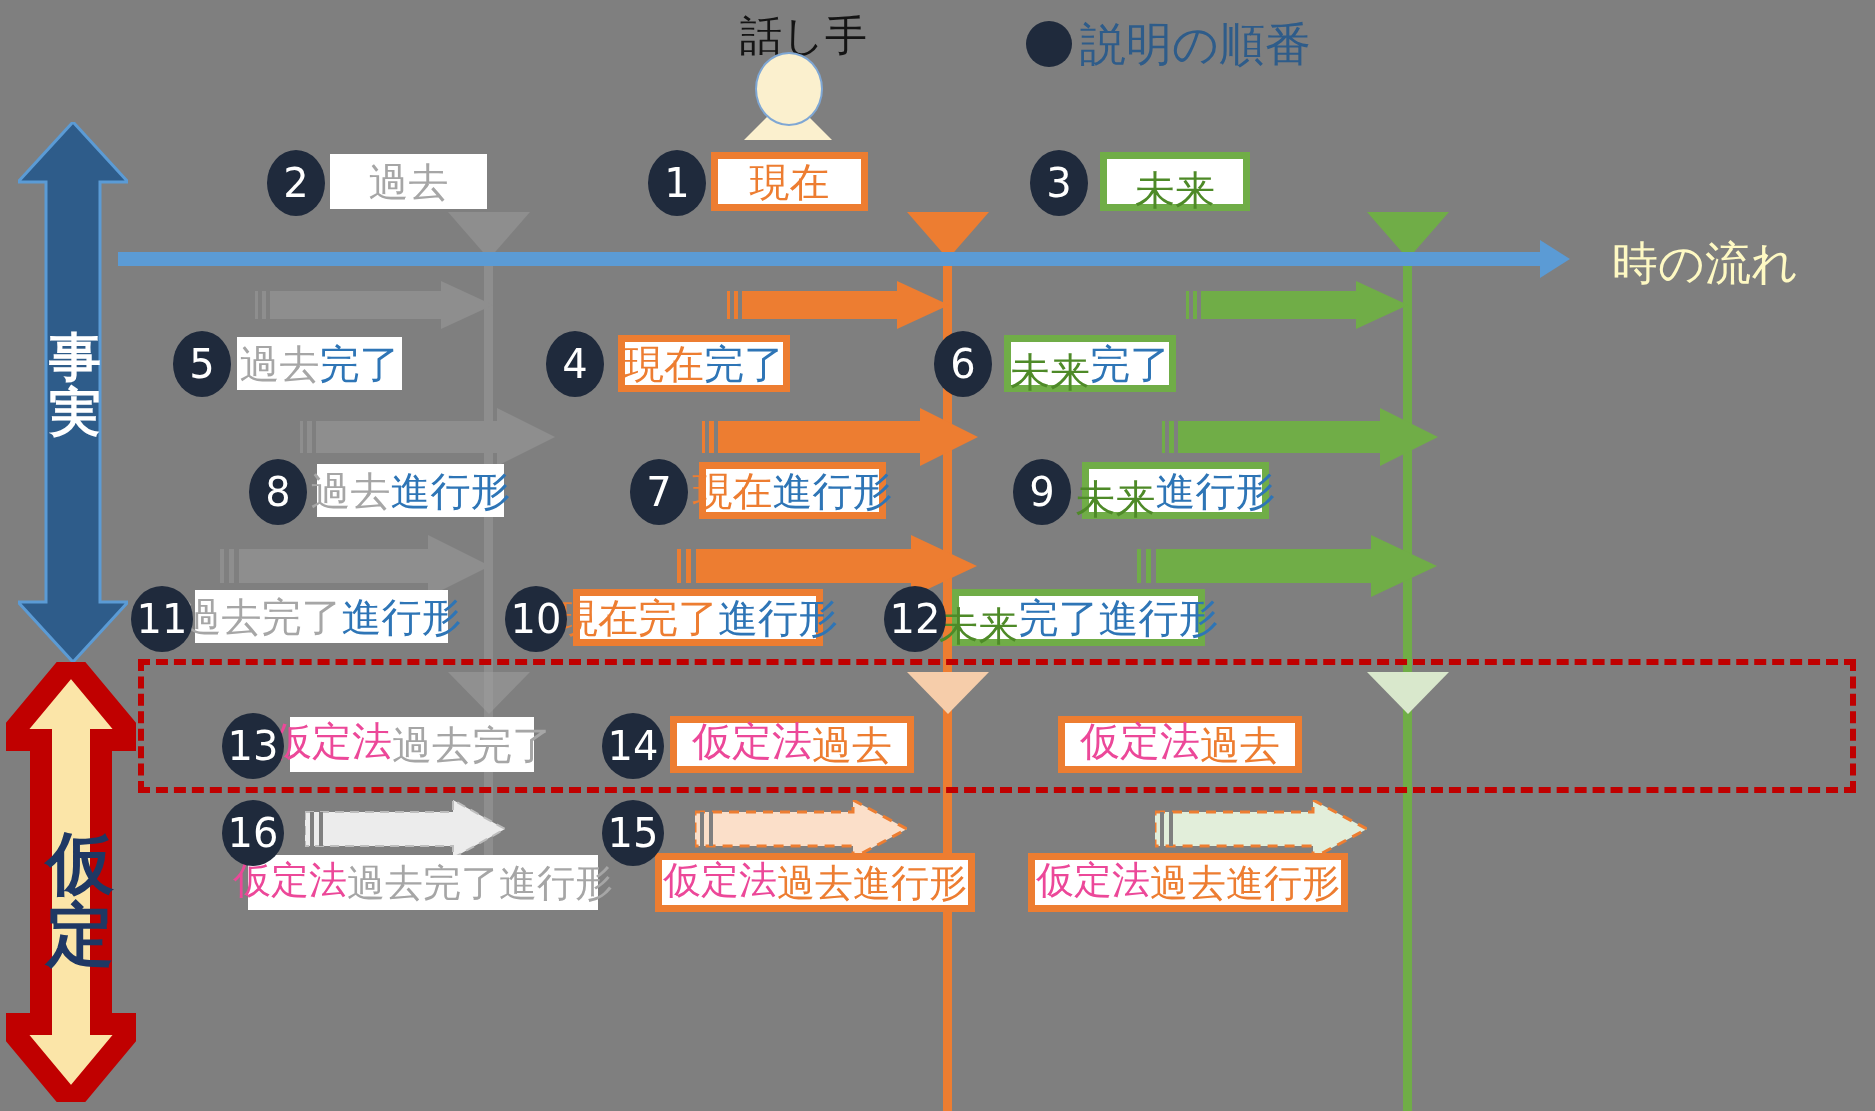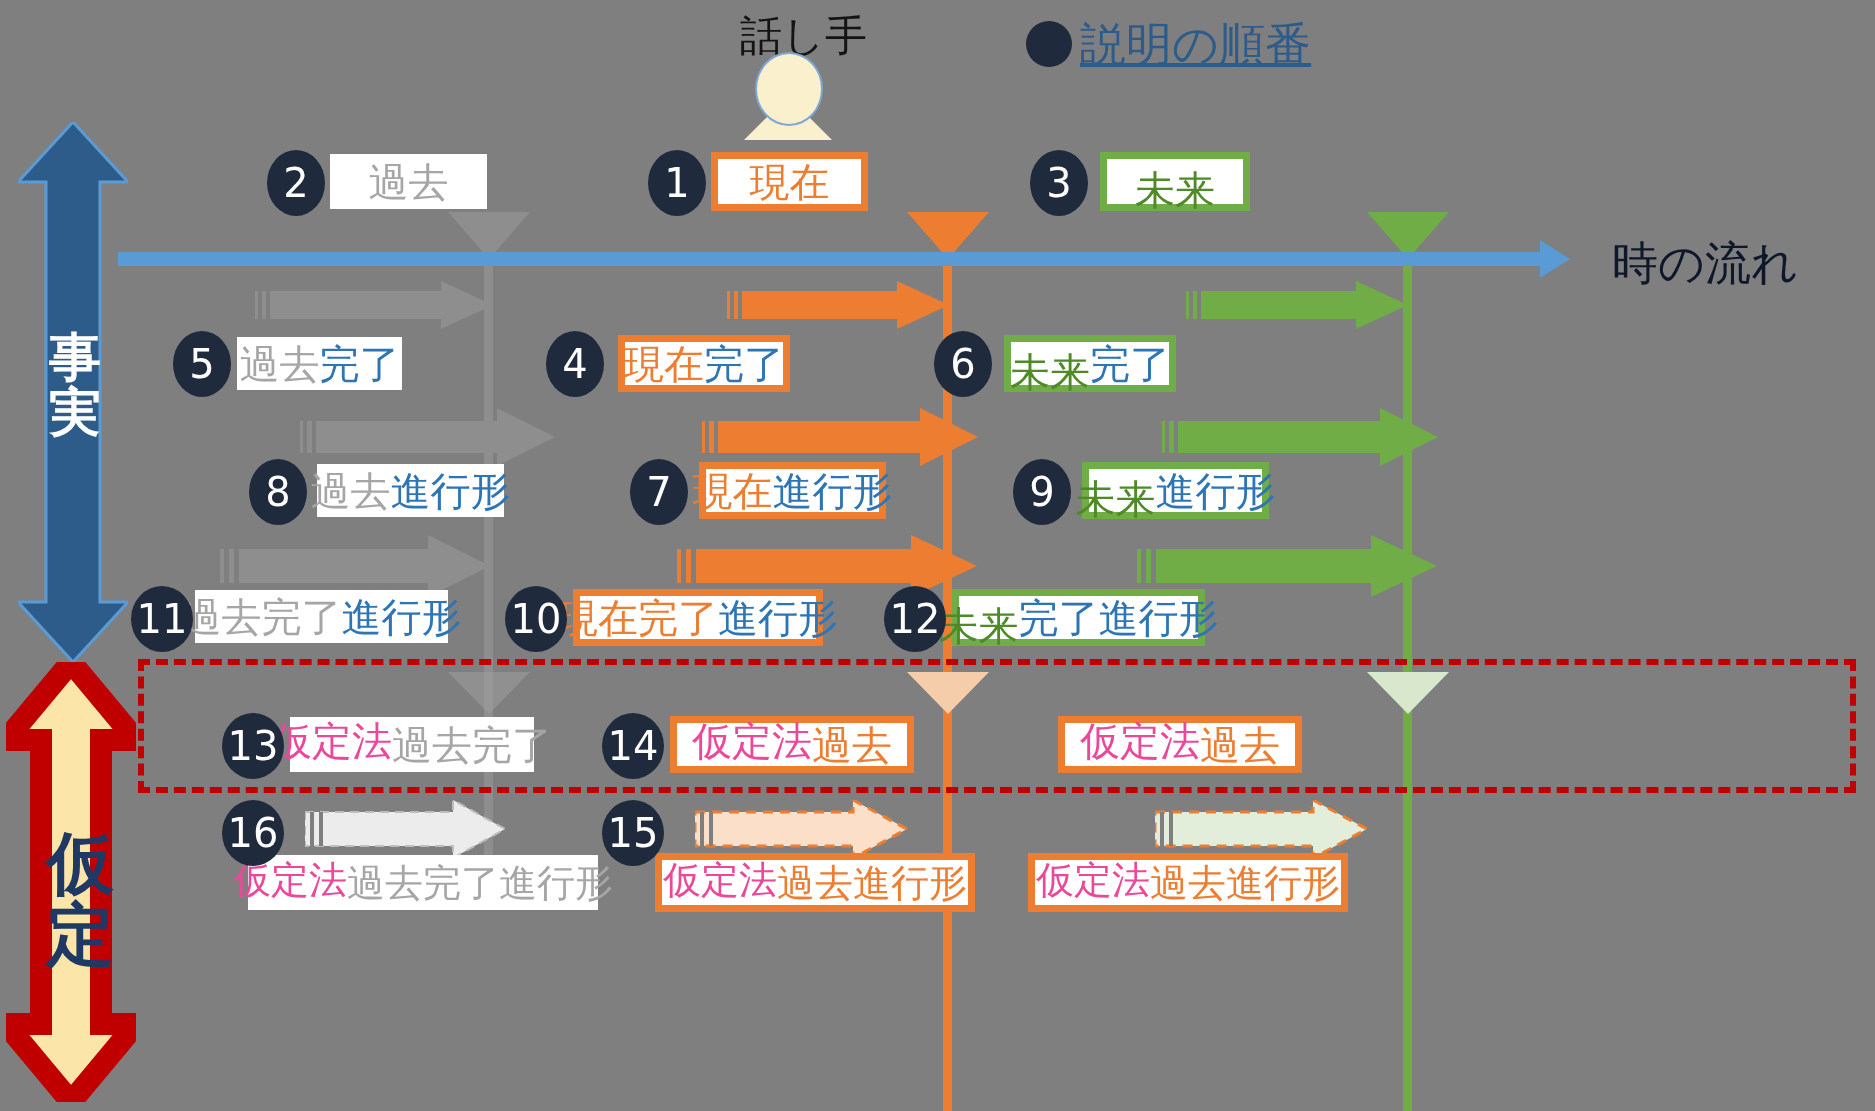--- a/index.html
+++ b/index.html
@@ -56,21 +56,21 @@
   #timeline{
     position:absolute;left:118px;top:252px;width:1430px;height:14px;
     background:#5B9BD5;z-index:10;
   }
   #timeline-head{
     position:absolute;left:1540px;top:240px;width:0;height:0;
     border-top:19px solid transparent;border-bottom:19px solid transparent;
     border-left:30px solid #5B9BD5;z-index:10;
   }
   #timeline-label{
-    position:absolute;left:1612px;top:233px;color:#0f172a;font-size:46px;z-index:12;
+    position:absolute;left:1612px;top:233px;color:#fef9c3;font-size:46px;z-index:12;
   }
 
   
   .vline{position:absolute;width:9px;z-index:8;}
 
   
   .dtri{position:absolute;width:0;height:0;z-index:9;}
 
   
   .rarrow{position:absolute;z-index:12;}
@@ -99,21 +99,21 @@
     position:absolute;left:744px;top:96px;width:0;height:0;
     border-left:44px solid transparent;border-right:44px solid transparent;
     border-bottom:44px solid #FBF0CE;z-index:24;
   }
 
   
   #legend-dot{
     position:absolute;left:1026px;top:21px;width:46px;height:46px;border-radius:50%;
     background:#1F2A3C;z-index:25;
   }
-  #legend-label{position:absolute;left:1080px;top:14px;font-size:46px;color:#2E5C8A;z-index:25;text-decoration:underline;}
+  #legend-label{position:absolute;left:1080px;top:14px;font-size:46px;color:#2E5C8A;z-index:25;}
 
   
   #scope-box{
     position:absolute;left:138px;top:659px;width:1718px;height:134px;
     border:6px dashed #C00000;z-index:40;box-sizing:border-box;
   }
   #scope-tag{
     position:absolute;left:1520px;top:661px;
     background:#C00000;color:#ffffff;font-size:42px;font-weight:bold;
     padding:8px 14px 12px 14px;z-index:45;white-space:nowrap;

